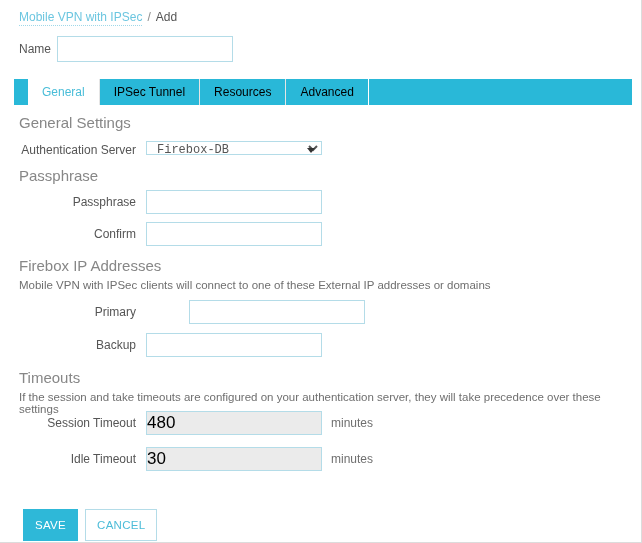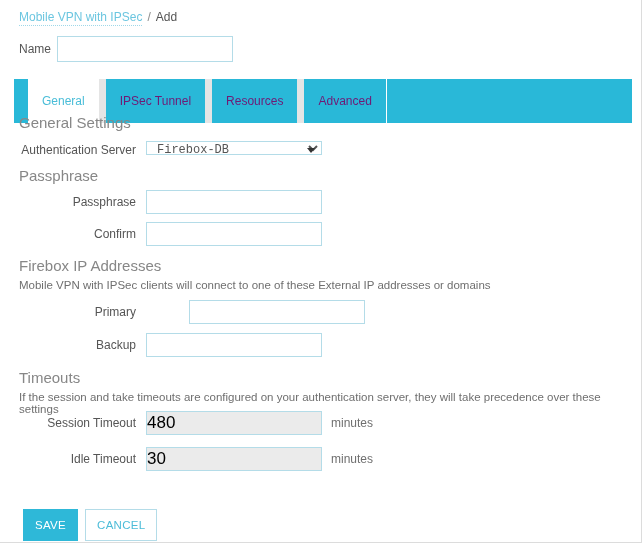--- a/index.html
+++ b/index.html
@@ -76,38 +76,38 @@
     width: 176px;
     height: 26px;
   }
 
   
   .tabbar {
     position: absolute;
     left: 14px;
     top: 79px;
     width: 618px;
-    height: 44px;
+    height: 26px;
     background: #29b8d8;
     display: flex;
     align-items: stretch;
   }
   .tab-lead {
     width: 14px;
   }
   .tab {
     position: relative;
     display: flex;
     align-items: center;
     justify-content: center;
     font-size: 12px;
-    color: #701a75;
+    color: #000000;
     padding: 0 14px;
     cursor: pointer;
-    border-left: 7px solid #e5e5e5;
+    border-left: 1px solid #e5e5e5;
     box-sizing: border-box;
     white-space: nowrap;
   }
   .tab:first-of-type {
     border-left: none;
   }
   .tab.active {
     background: #ffffff;
     color: #49bdd8;
     border-left: none;

